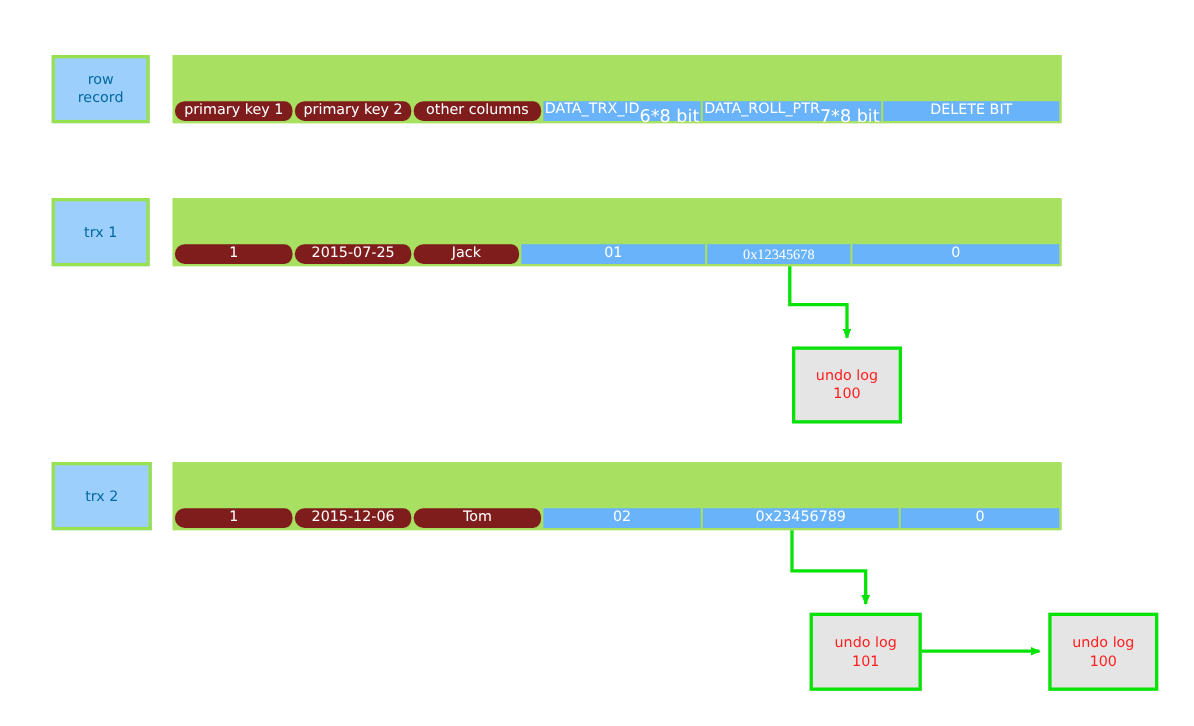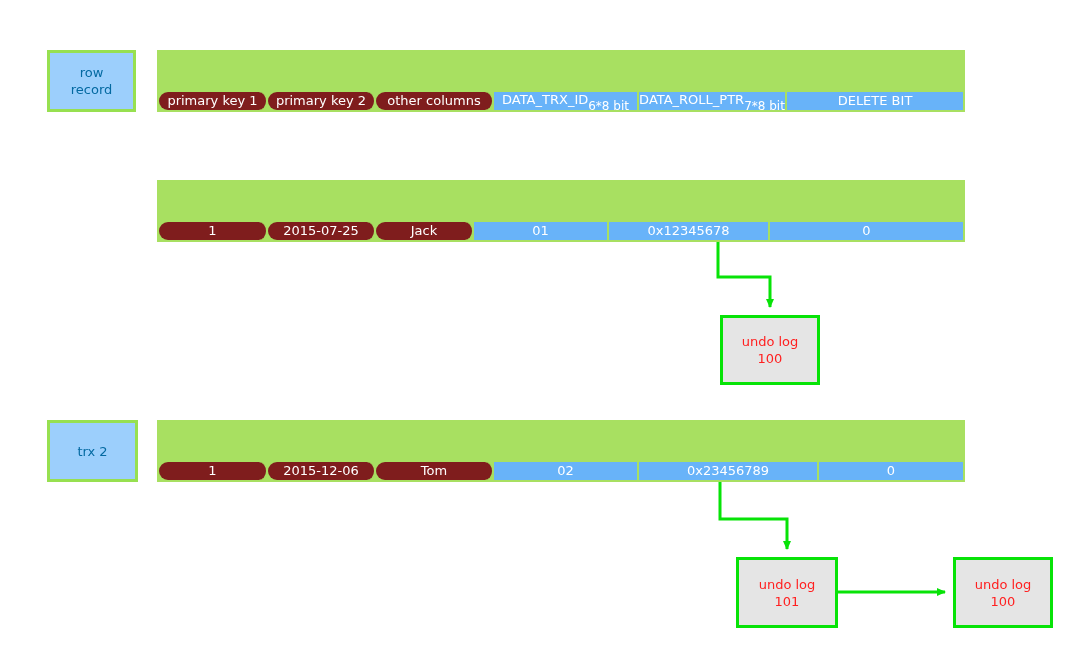--- a/index.html
+++ b/index.html
@@ -53,21 +53,21 @@
     justify-content: center;
     color: #ffffff;
     font-size: 13px;
     line-height: 18px;
     border-right: 2px solid #a8e061;
     margin-top: 40px;
   }
   .cell:last-child { border-right: none; }
   .cell.green { background: #7f1d1d; border-radius: 17px; }
   .cell.blue  { background: #68b3f9; }
-  .cell .sub  { font-size: 12px; margin-top: 10px; }
+  .cell .sub  { font-size: 16px; margin-top: 10px; }
   .cell .main.two-line { margin-top: -2px; }
 
   
   .undo-box {
     position: absolute;
     background: #e5e5e5;
     border: 3px solid #07e307;
     box-sizing: border-box;
     display: flex;
     align-items: center;
@@ -105,44 +105,47 @@
     <div class="cell green" style="width:108px;">
       <span class="main">primary key 2</span>
     </div>
     <div class="cell green" style="width:118px;">
       <span class="main">other columns</span>
     </div>
     <div class="cell blue" style="width:145px;">
       <span class="main two-line">DATA_TRX_ID</span>
       <span class="sub">6*8 bit</span>
     </div>
-    <div class="cell blue" style="width:148px;">
+    <div class="cell blue" style="width:164px;">
       <span class="main two-line">DATA_ROLL_PTR</span>
       <span class="sub">7*8 bit</span>
     </div>
     <div class="cell blue" style="flex:1;">
       <span class="main">DELETE BIT</span>
     </div>
   </div>
 
+  <div class="label-box" style="left:47px; top:180px; width:89px; height:62px;">
+    <span>trx 1</span>
+  </div>
 
   <div class="record-row" style="left:157px; top:180px; width:808px; height:62px;">
     <div class="cell green" style="width:109px;">
       <span class="main">1</span>
     </div>
     <div class="cell green" style="width:108px;">
       <span class="main">2015-07-25</span>
     </div>
     <div class="cell green" style="width:98px;">
       <span class="main">Jack</span>
     </div>
-    <div class="cell blue" style="width:135px;">
+    <div class="cell blue" style="width:169px;">
       <span class="main">01</span>
     </div>
-    <div class="cell blue" style="width:161px;">
+    <div class="cell blue" style="width:132px;font-family:Liberation Serif, serif;">
       <span class="main">0x12345678</span>
     </div>
     <div class="cell blue" style="flex:1;">
       <span class="main">0</span>
     </div>
   </div>
 
   <div class="undo-box" style="left:720px; top:315px; width:100px; height:70px;">
     <span>undo log
 100</span>

